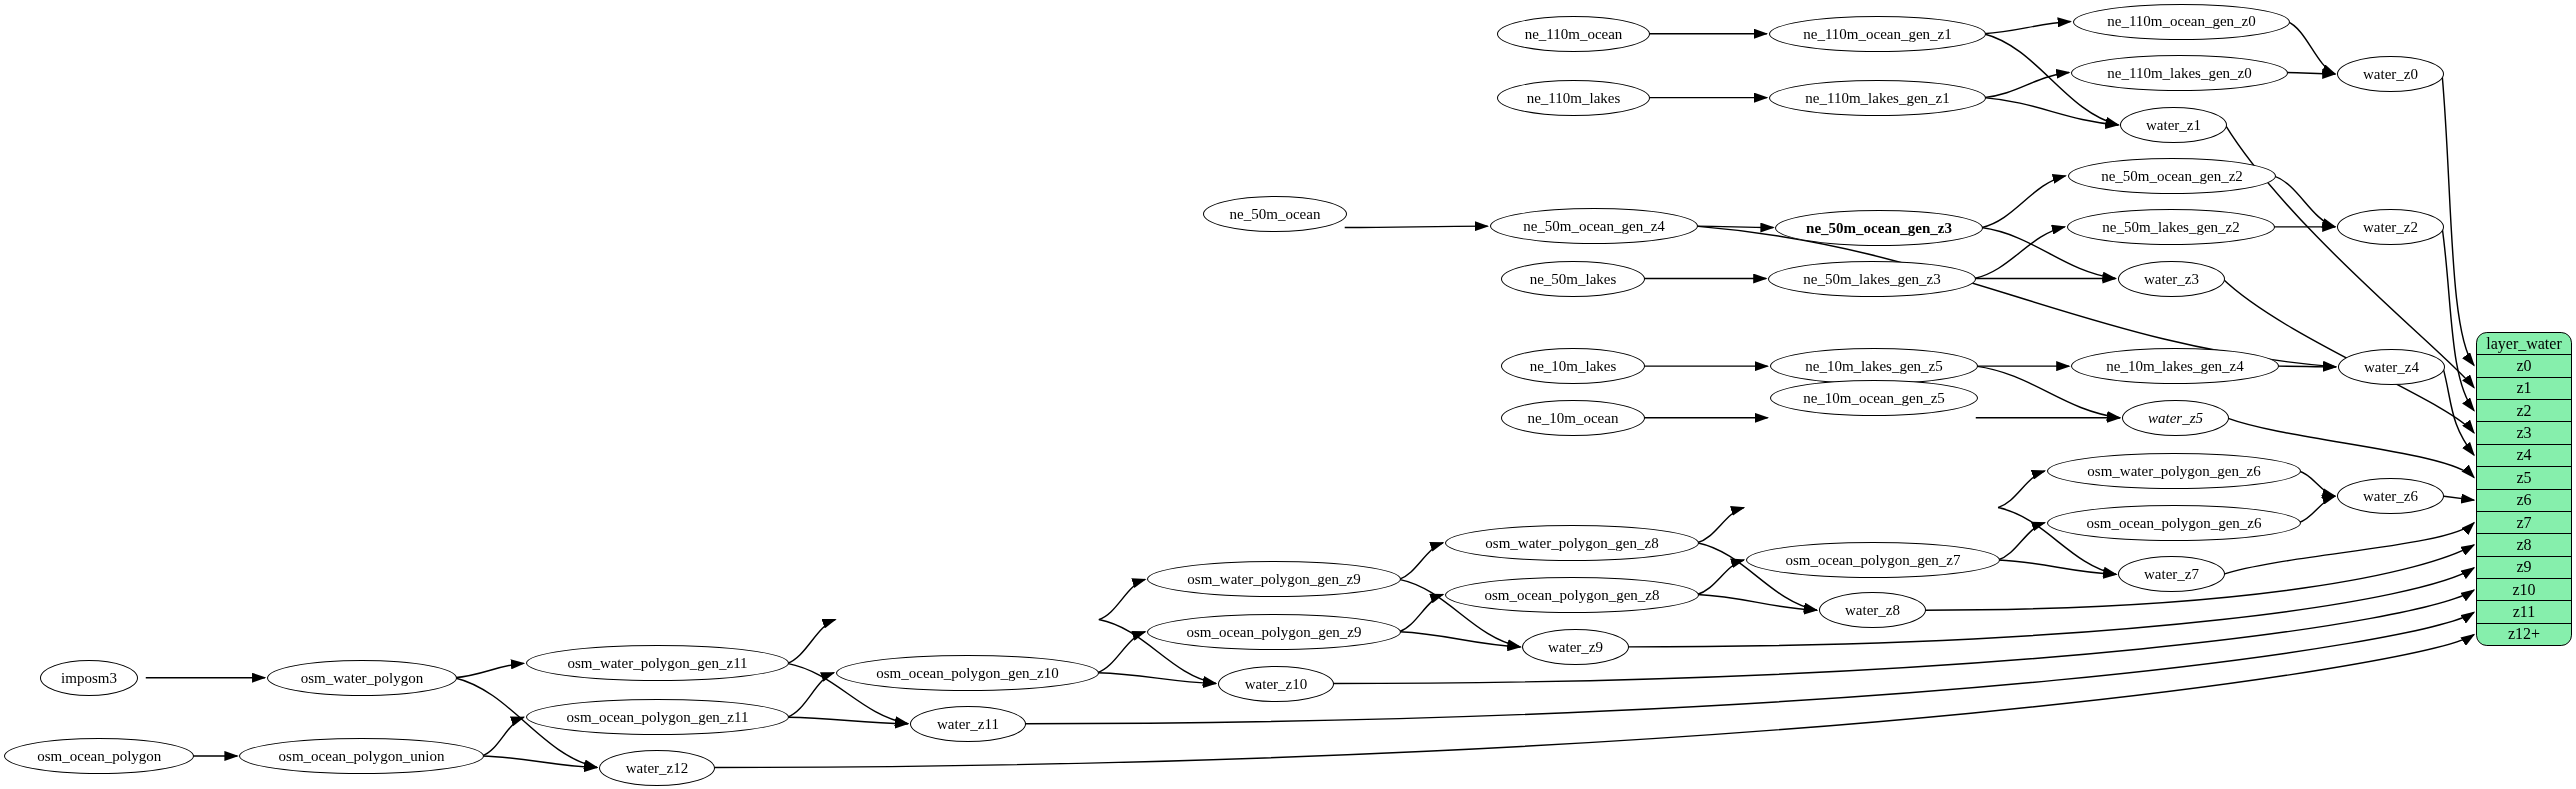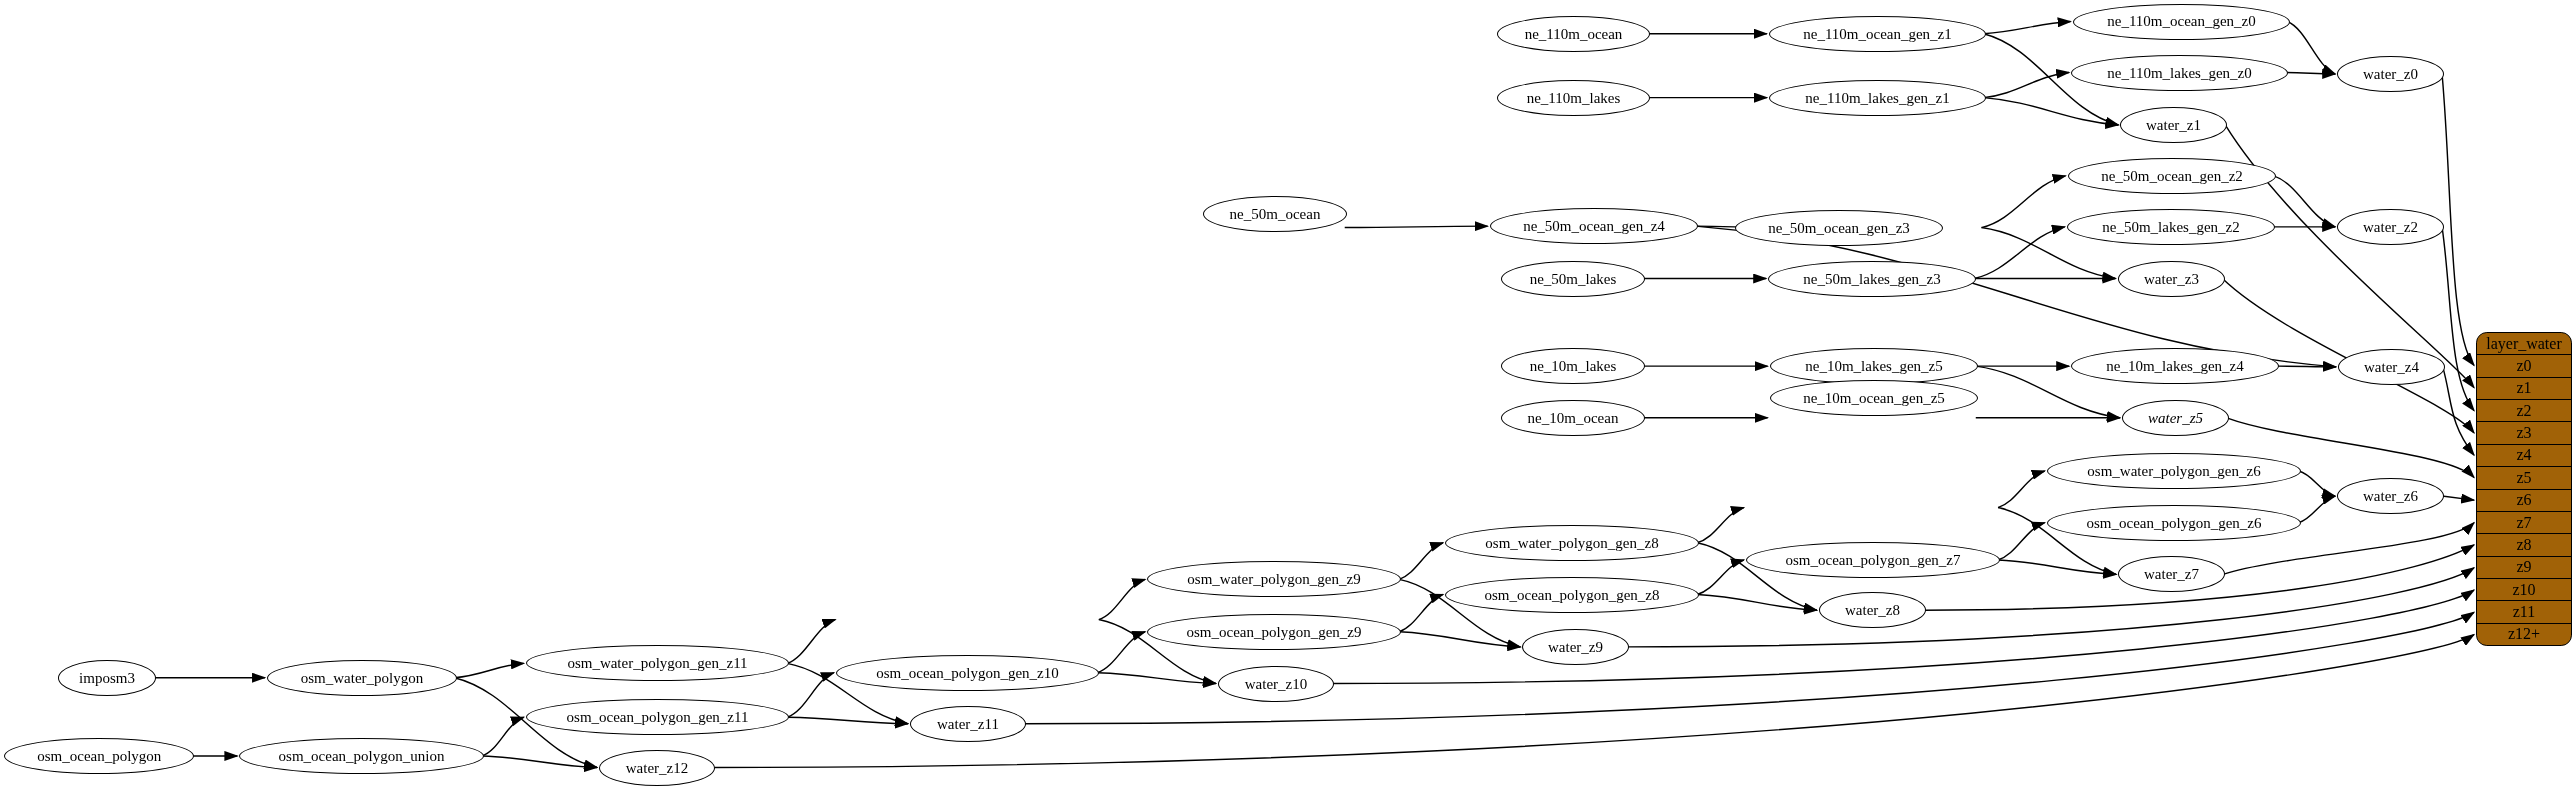--- a/index.html
+++ b/index.html
@@ -135,21 +135,21 @@
       <path class="edge" d="M671.5,1053 C736,1055 768,1067 831.5,1069" marker-end="url(#arrow)"></path>
       <path class="edge" d="M3401.5,691 L3446,696.6428571428571" marker-end="url(#arrow)"></path>
       <path class="edge" d="M3096.5,800 C3186.5,771 3411,762 3446,728" marker-end="url(#arrow)"></path>
       <path class="edge" d="M2679.5,850 C3139,850 3376,798 3446,759" marker-end="url(#arrow)"></path>
       <path class="edge" d="M2266.5,901 C2974,901 3376,836 3446,791" marker-end="url(#arrow)"></path>
       <path class="edge" d="M1854.5,952 C2809,952 3376,867 3446,822" marker-end="url(#arrow)"></path>
       <path class="edge" d="M1425.5,1008 C2638,1008 3376,898 3446,853" marker-end="url(#arrow)"></path>
       <path class="edge" d="M992.5,1069 C2465,1069 3376,929 3446,884" marker-end="url(#arrow)"></path>
     </svg>
 
-  <div id="layer-water-table" style="left: 2476px; top: 332px; width: 96px; height: 314px; background: #a16207;">
+  <div id="layer-water-table" style="left: 2476px; top: 332px; width: 96px; height: 314px; background: #86efac;">
     <div class="lw-cell">layer_water</div>
   <div class="lw-cell">z0</div>
       <div class="lw-cell">z1</div>
       <div class="lw-cell">z2</div>
       <div class="lw-cell">z3</div>
       <div class="lw-cell">z4</div>
       <div class="lw-cell">z5</div>
       <div class="lw-cell">z6</div>
       <div class="lw-cell">z7</div>
       <div class="lw-cell">z8</div>
@@ -161,21 +161,21 @@
 <div class="node" style="left: 1497px; top: 16px; width: 153px; height: 36px;">ne_110m_ocean</div>
     <div class="node" style="left: 1769px; top: 16px; width: 217px; height: 36px;">ne_110m_ocean_gen_z1</div>
     <div class="node" style="left: 2073px; top: 3.6px; width: 217px; height: 36px;">ne_110m_ocean_gen_z0</div>
     <div class="node" style="left: 1497px; top: 80px; width: 153px; height: 36px;">ne_110m_lakes</div>
     <div class="node" style="left: 1769px; top: 80px; width: 217px; height: 36px;">ne_110m_lakes_gen_z1</div>
     <div class="node" style="left: 2071px; top: 55px; width: 217px; height: 36px;">ne_110m_lakes_gen_z0</div>
     <div class="node" style="left: 2337px; top: 56px; width: 107px; height: 36px;">water_z0</div>
     <div class="node" style="left: 2120px; top: 107px; width: 107px; height: 36px;">water_z1</div>
     <div class="node" style="left: 1203px; top: 196px; width: 144px; height: 36px;">ne_50m_ocean</div>
     <div class="node" style="left: 1490px; top: 208px; width: 208px; height: 36px;">ne_50m_ocean_gen_z4</div>
-    <div class="node" style="left: 1735px; top: 210px; width: 208px; height: 36px;">ne_50m_ocean_gen_z3</div>
+    <div class="node" style="left: 1775px; top: 210px; width: 208px; height: 36px; font-weight: bold;">ne_50m_ocean_gen_z3</div>
     <div class="node" style="left: 2068px; top: 158px; width: 208px; height: 36px;">ne_50m_ocean_gen_z2</div>
     <div class="node" style="left: 1501px; top: 261px; width: 144px; height: 36px;">ne_50m_lakes</div>
     <div class="node" style="left: 1768px; top: 261px; width: 208px; height: 36px;">ne_50m_lakes_gen_z3</div>
     <div class="node" style="left: 2067px; top: 209px; width: 208px; height: 36px;">ne_50m_lakes_gen_z2</div>
     <div class="node" style="left: 2337px; top: 209px; width: 107px; height: 36px;">water_z2</div>
     <div class="node" style="left: 2118px; top: 261px; width: 107px; height: 36px;">water_z3</div>
     <div class="node" style="left: 1501px; top: 348px; width: 144px; height: 36px;">ne_10m_lakes</div>
     <div class="node" style="left: 1770px; top: 348px; width: 208px; height: 36px; text-align: center;">ne_10m_lakes_gen_z5</div>
     <div class="node" style="left: 2071px; top: 348px; width: 208px; height: 36px;">ne_10m_lakes_gen_z4</div>
     <div class="node" style="left: 1501px; top: 400px; width: 144px; height: 36px;">ne_10m_ocean</div>
@@ -192,18 +192,18 @@
     <div class="node" style="left: 836px; top: 655px; width: 263px; height: 36px;">osm_ocean_polygon_gen_z10</div>
     <div class="node" style="left: 526px; top: 645px; width: 263px; height: 36px;">osm_water_polygon_gen_z11</div>
     <div class="node" style="left: 526px; top: 699px; width: 263px; height: 36px;">osm_ocean_polygon_gen_z11</div>
     <div class="node" style="left: 2337px; top: 478px; width: 107px; height: 36px;">water_z6</div>
     <div class="node" style="left: 2118px; top: 556px; width: 107px; height: 36px;">water_z7</div>
     <div class="node" style="left: 1819px; top: 592px; width: 107px; height: 36px;">water_z8</div>
     <div class="node" style="left: 1522px; top: 629px; width: 107px; height: 36px;">water_z9</div>
     <div class="node" style="left: 1218px; top: 666px; width: 116px; height: 36px;">water_z10</div>
     <div class="node" style="left: 910px; top: 706px; width: 116px; height: 36px;">water_z11</div>
     <div class="node" style="left: 599px; top: 750px; width: 116px; height: 36px;">water_z12</div>
-    <div class="node" style="left: 58px; top: 660px; width: 98px; height: 36px;">imposm3</div>
+    <div class="node" style="left: 40px; top: 660px; width: 98px; height: 36px;">imposm3</div>
     <div class="node" style="left: 267px; top: 660px; width: 190px; height: 36px;">osm_water_polygon</div>
     <div class="node" style="left: 4.3px; top: 738px; width: 190px; height: 36px;">osm_ocean_polygon</div>
     <div class="node" style="left: 239px; top: 738px; width: 245px; height: 36px;">osm_ocean_polygon_union</div>
   </div>
 
 
 </body></html>

